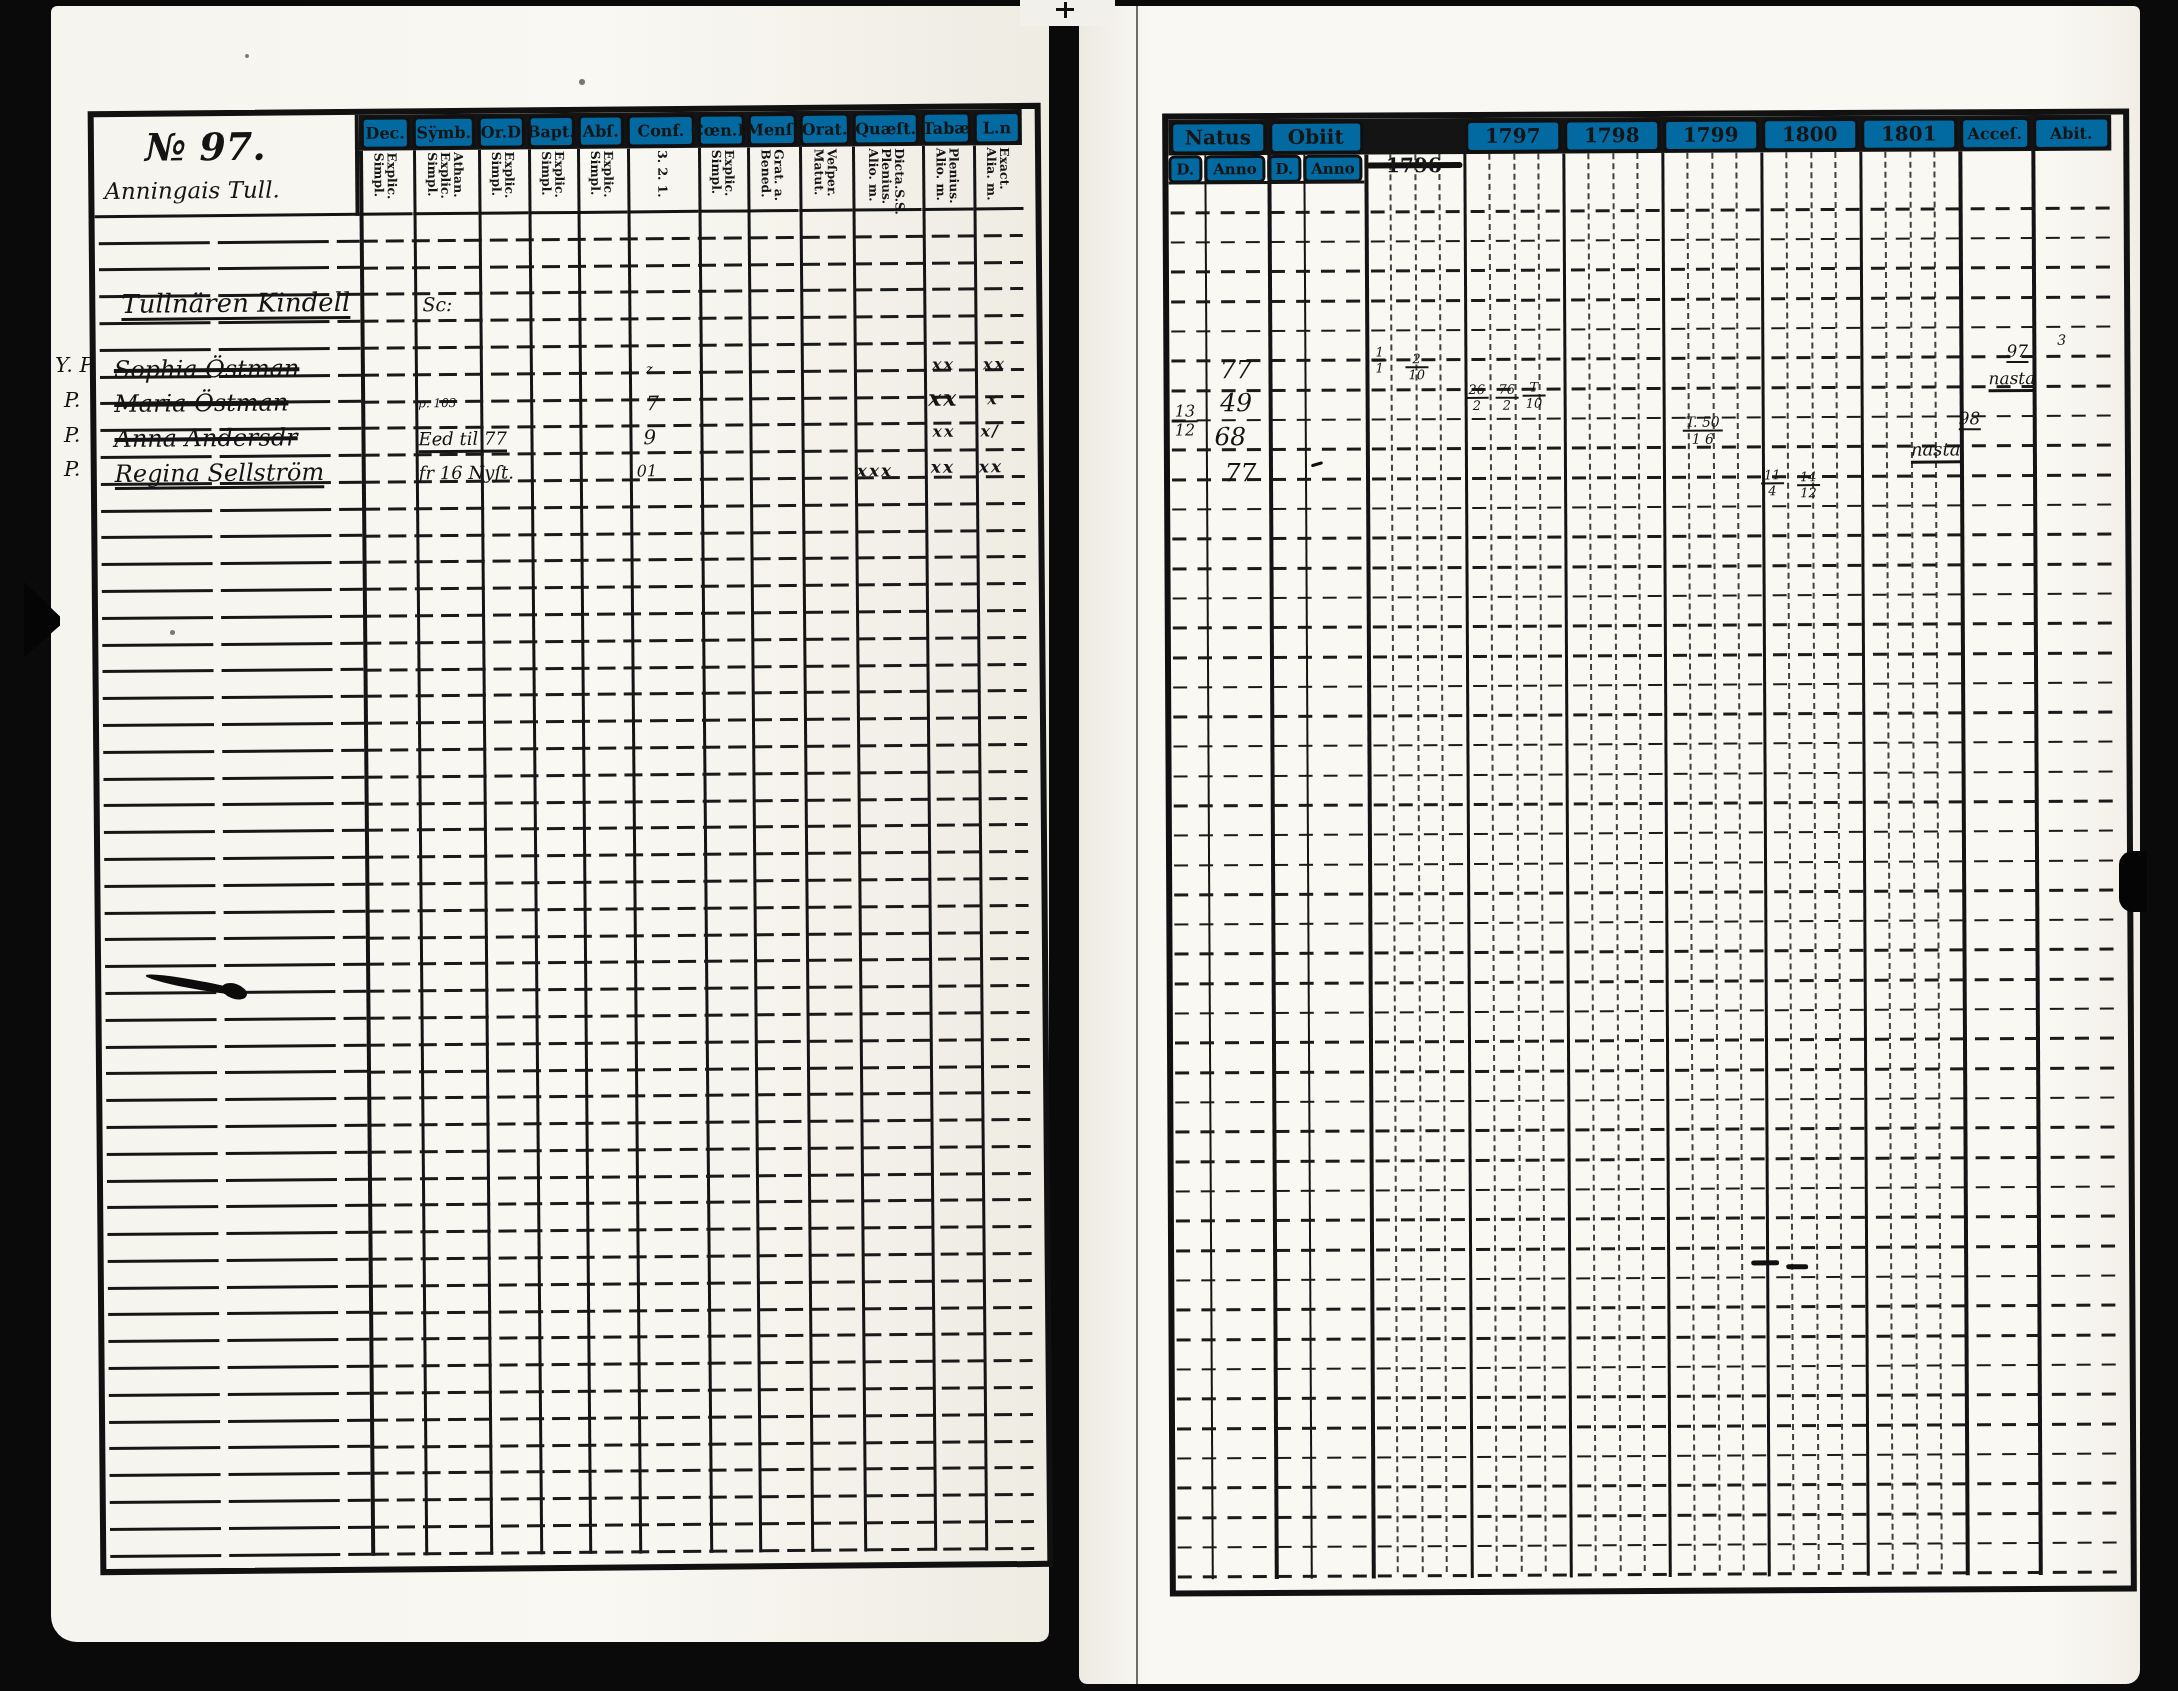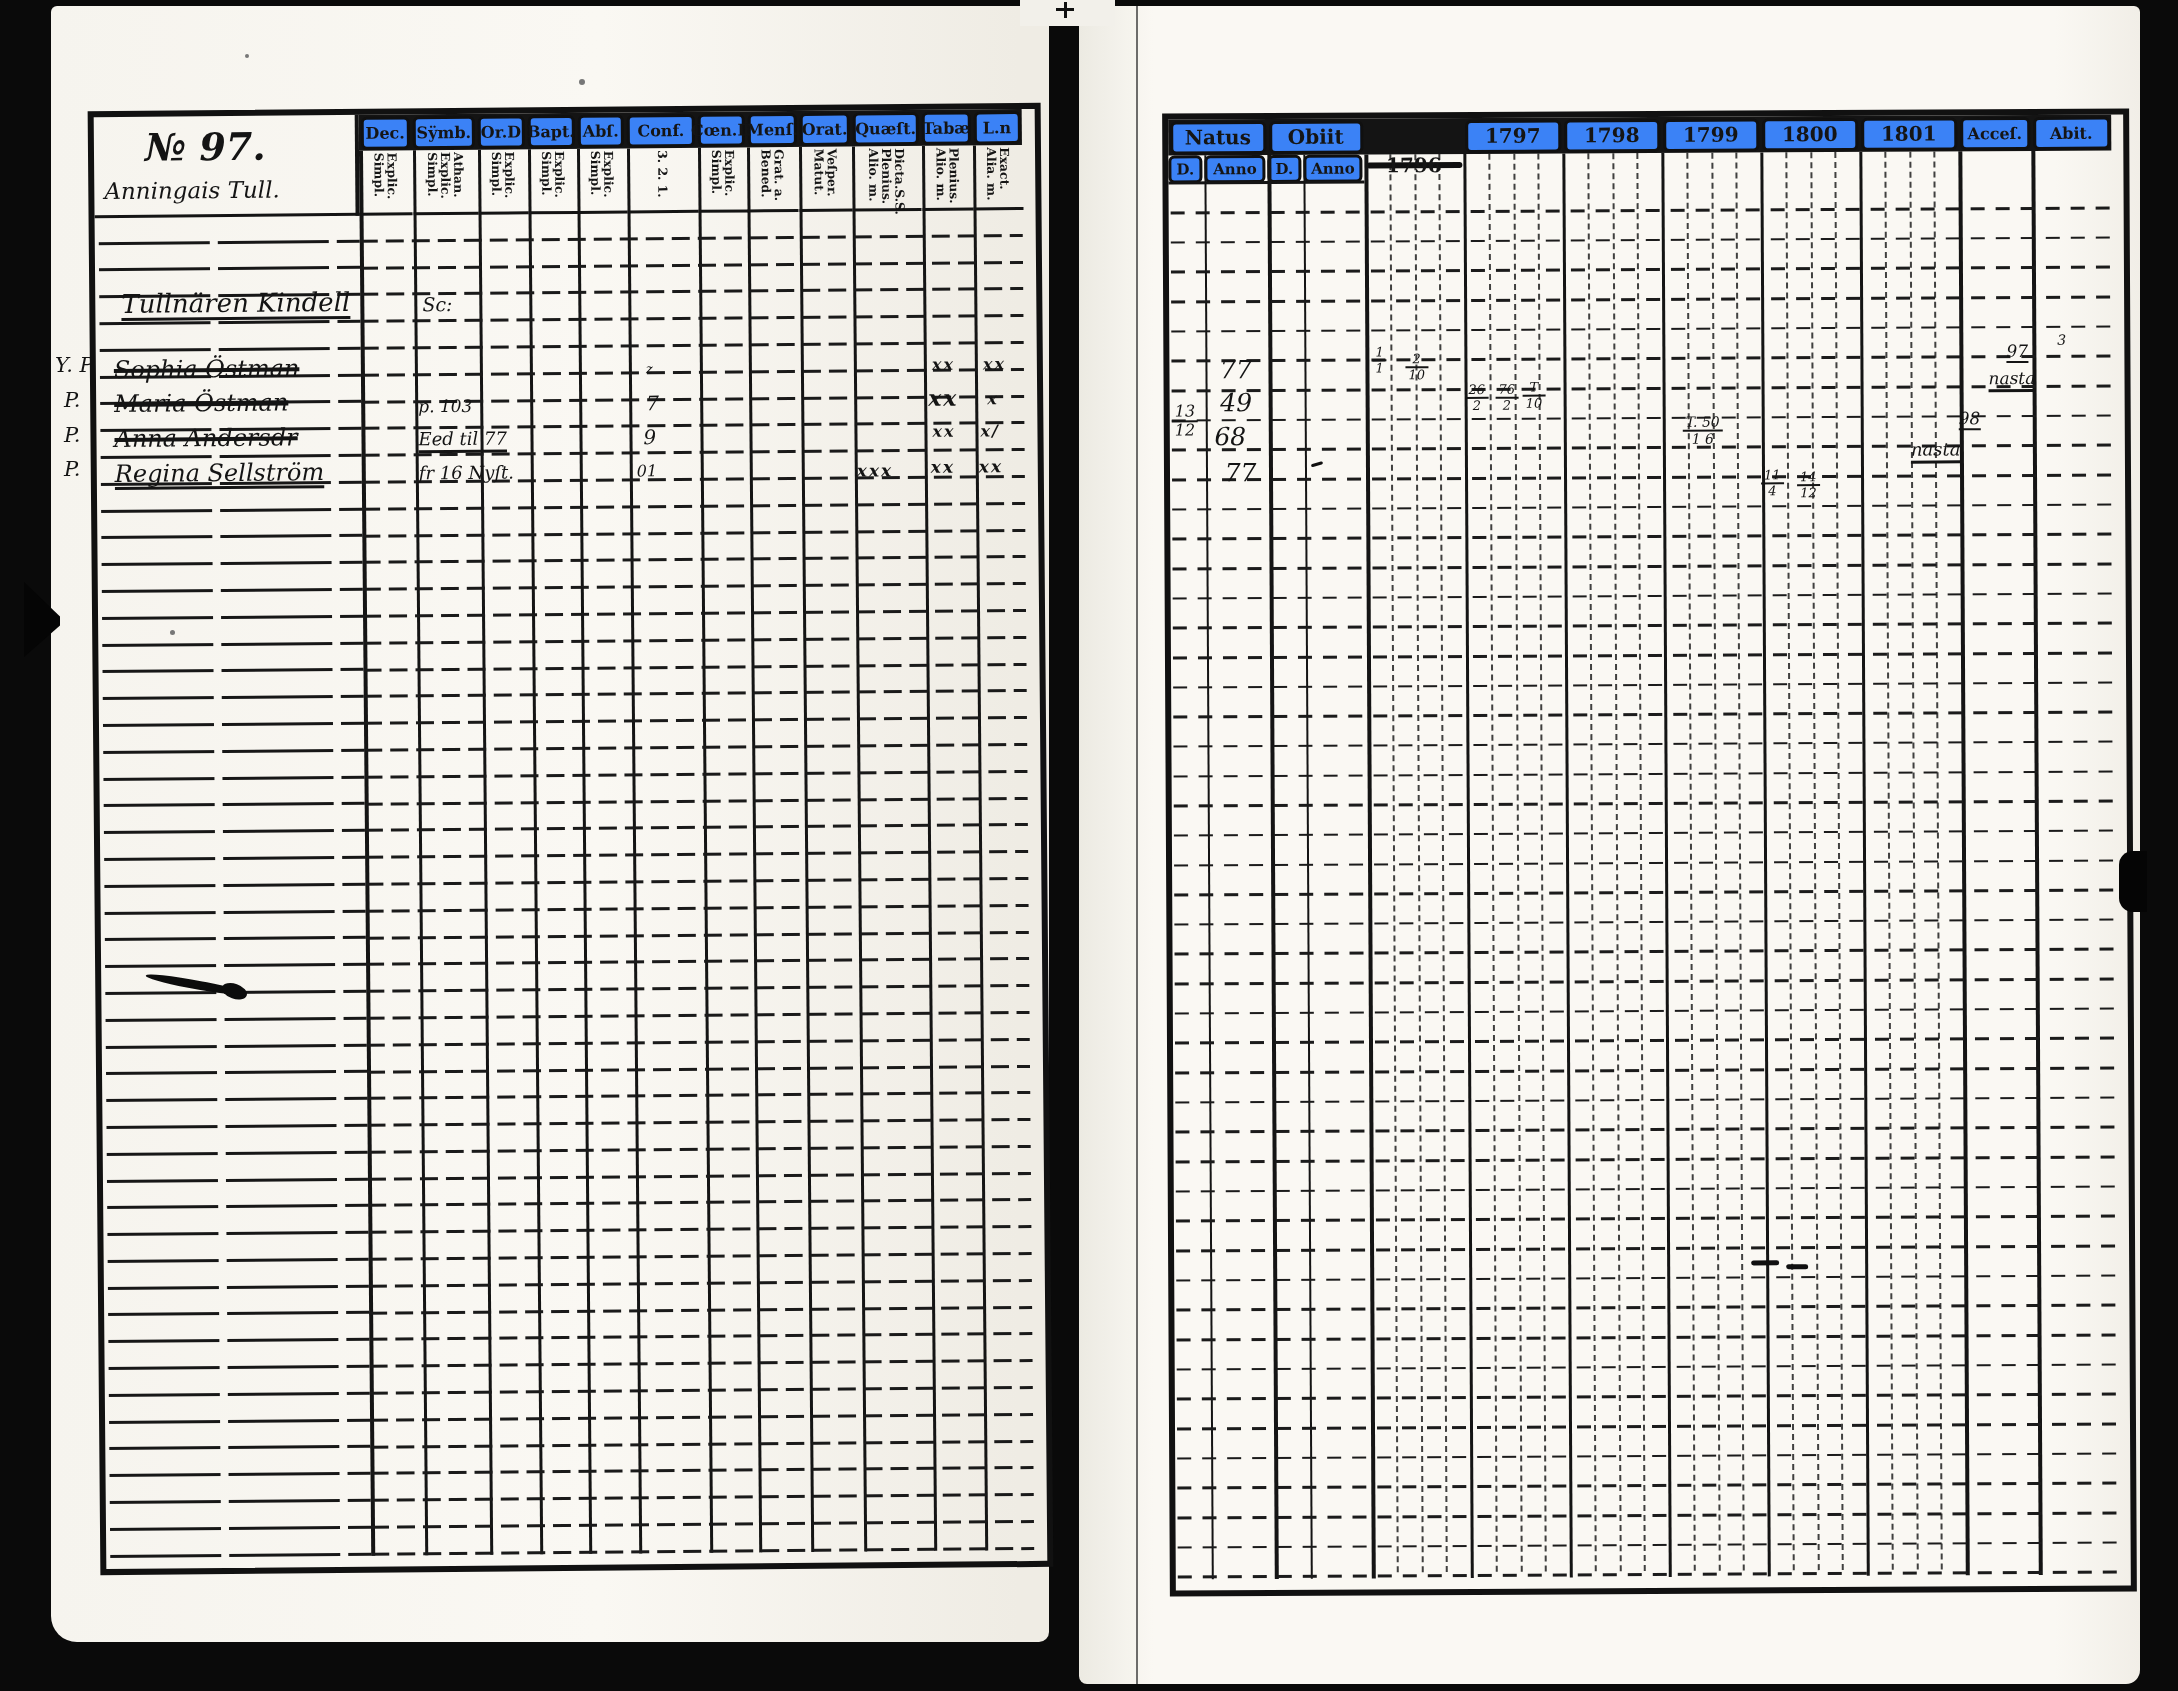--- a/index.html
+++ b/index.html
@@ -7,21 +7,21 @@
         font-family:"DejaVu Serif",serif;color:#151515;}
   .page{position:absolute;background:#f8f6f1;}
   #left-page{left:51px;top:6px;width:998px;height:1636px;border-radius:6px 4px 10px 26px;
              background:linear-gradient(to right,#f6f4ee 0%,#faf8f3 55%,#efece4 97%);}
   #right-page{left:1079px;top:6px;width:1061px;height:1678px;border-radius:4px 6px 14px 8px;
               background:linear-gradient(to right,#eceae2 0%,#faf8f3 7%,#faf8f3 92%,#f1eee7 100%);}
   .ledger{position:absolute;border:6px solid #111;background:transparent;}
   #lp-table{left:43px;top:101px;width:941px;height:1452px;transform:rotate(-0.5deg);}
   #rp-table{left:87px;top:105px;width:955px;height:1471px;transform:rotate(-0.3deg);}
   .band{position:absolute;background:#141414;display:flex;align-items:stretch;}
-  .hdr-box{background:#3b82f6;border:3px solid #101010;border-radius:6px;margin:1.5px;
+  .hdr-box{background:#0369a1;border:3px solid #101010;border-radius:6px;margin:1.5px;
            display:flex;align-items:center;justify-content:center;box-sizing:border-box;
            font-weight:bold;font-size:16px;white-space:nowrap;overflow:visible;}
   .sub-cell{position:absolute;display:flex;align-items:flex-start;justify-content:center;
             box-sizing:border-box;border-bottom:3px solid #141414;background:transparent;}
   .vtext{writing-mode:vertical-rl;white-space:pre-line;font-weight:bold;font-size:12.4px;
          line-height:13px;padding-top:2px;letter-spacing:0px;}
   .vsep{position:absolute;background:#141414;}
   .vdash{position:absolute;width:0;border-left:2px dashed rgba(18,18,18,.8);}
   .rowcol{position:absolute;display:flex;flex-direction:column;}
   .rowline{flex:1;}
@@ -276,21 +276,21 @@
 
       <div>
         <div class="hw uline" style="left:26px;top:172px;font-size:26px;">Tullnären Kindell</div>
         <div class="hw" style="left:327px;top:179px;font-size:19px;">Sc:</div>
 
         <div class="hw struck" style="left:18px;top:239px;font-size:24px;">Sophia Östman</div>
         <div class="hw struck2" style="left:18px;top:273px;font-size:24px;">Maria Östman</div>
         <div class="hw struck" style="left:18px;top:308px;font-size:24px;">Anna Andersdr</div>
         <div class="hw uline" style="left:18px;top:343px;font-size:24px;">Regina Sellström</div>
 
-        <div class="hw" style="left:322px;top:282px;font-size:17px;">p. 103</div>
+        <div class="hw" style="left:322px;top:282px;font-size:12px;">p. 103</div>
         <div class="hw uline" style="left:322px;top:314px;font-size:18px;">Eed til 77</div>
         <div class="hw" style="left:322px;top:348px;font-size:18px;">fr 16 Nyſt.</div>
 
         <div class="hw" style="left:550px;top:249px;font-size:13px;">z</div>
         <div class="hw" style="left:550px;top:279px;font-size:20px;">7</div>
         <div class="hw" style="left:547px;top:313px;font-size:20px;">9</div>
         <div class="hw" style="left:540px;top:349px;font-size:16px;">01</div>
 
         <div class="hw xm" style="left:760px;top:350px;font-size:17px;">xxx</div>
 

